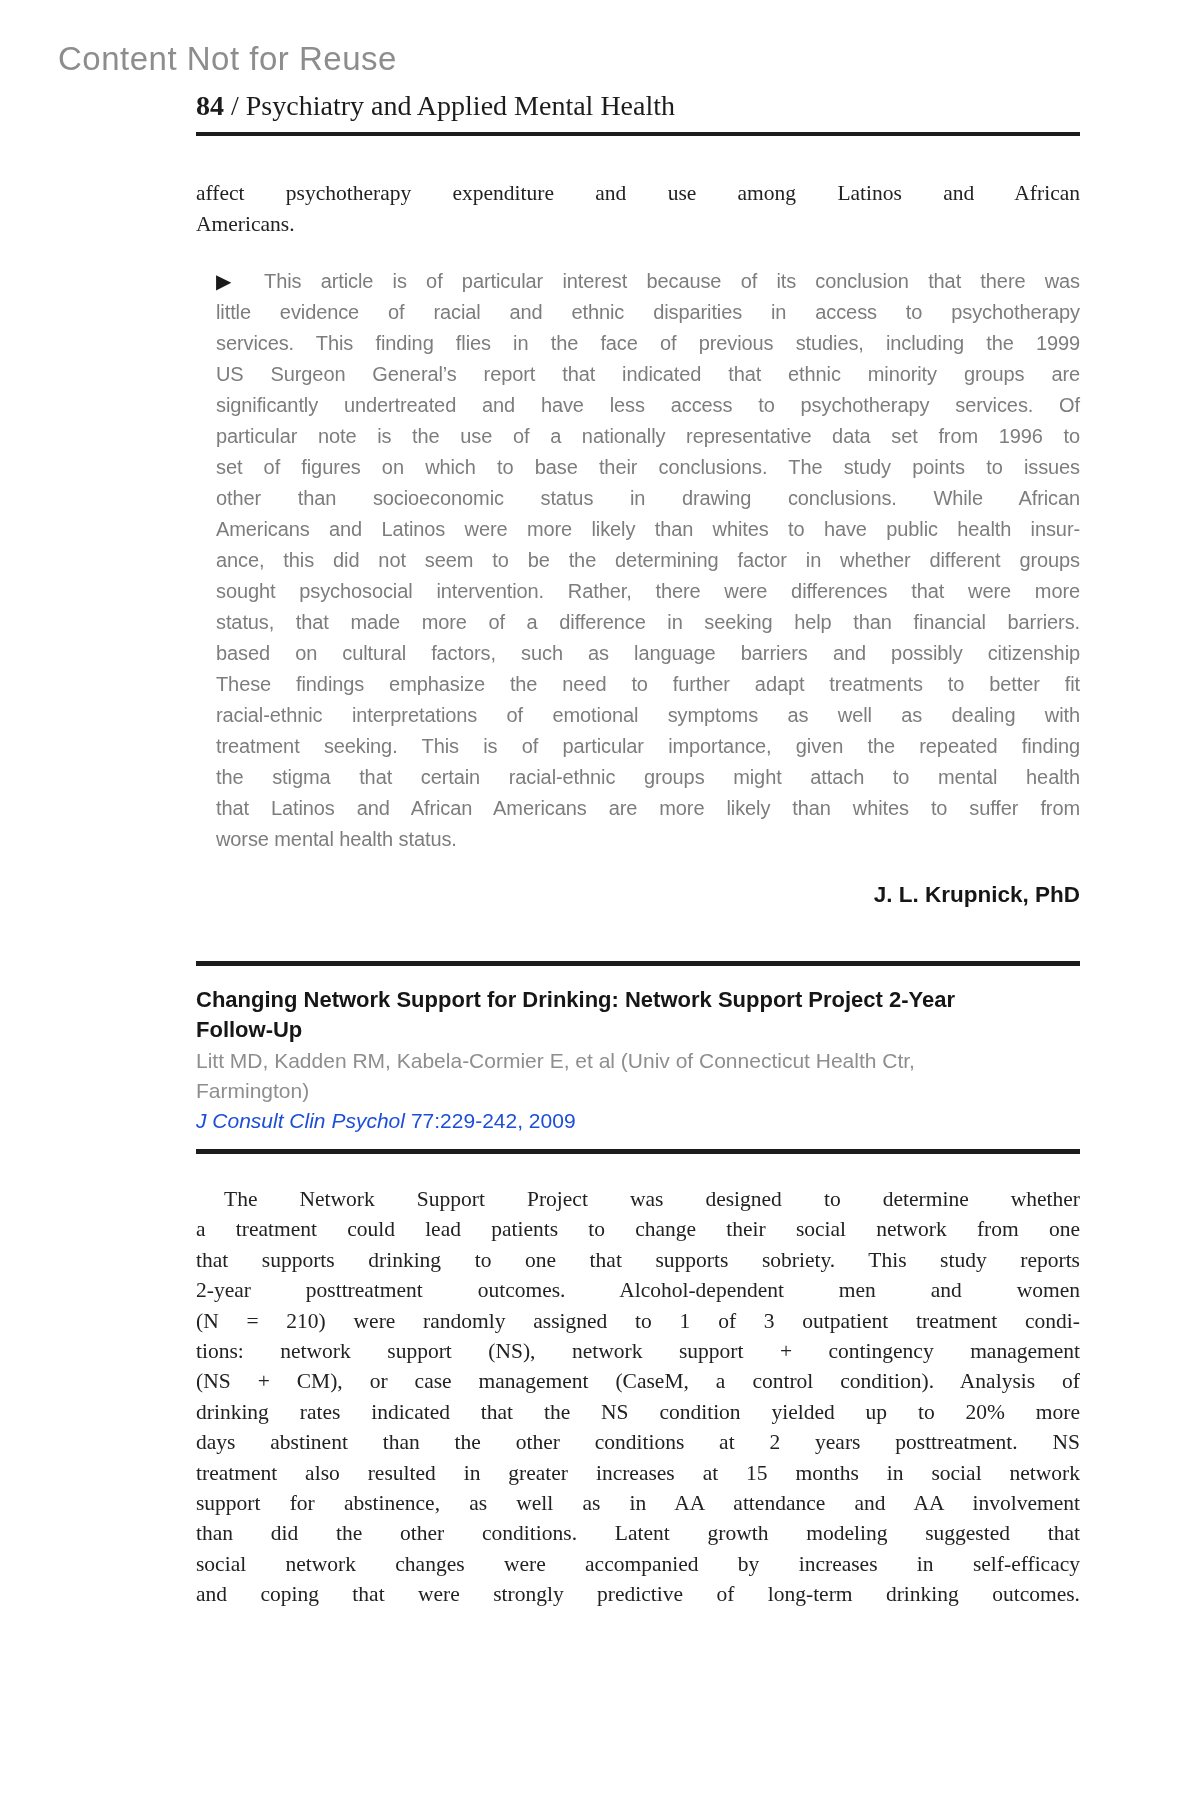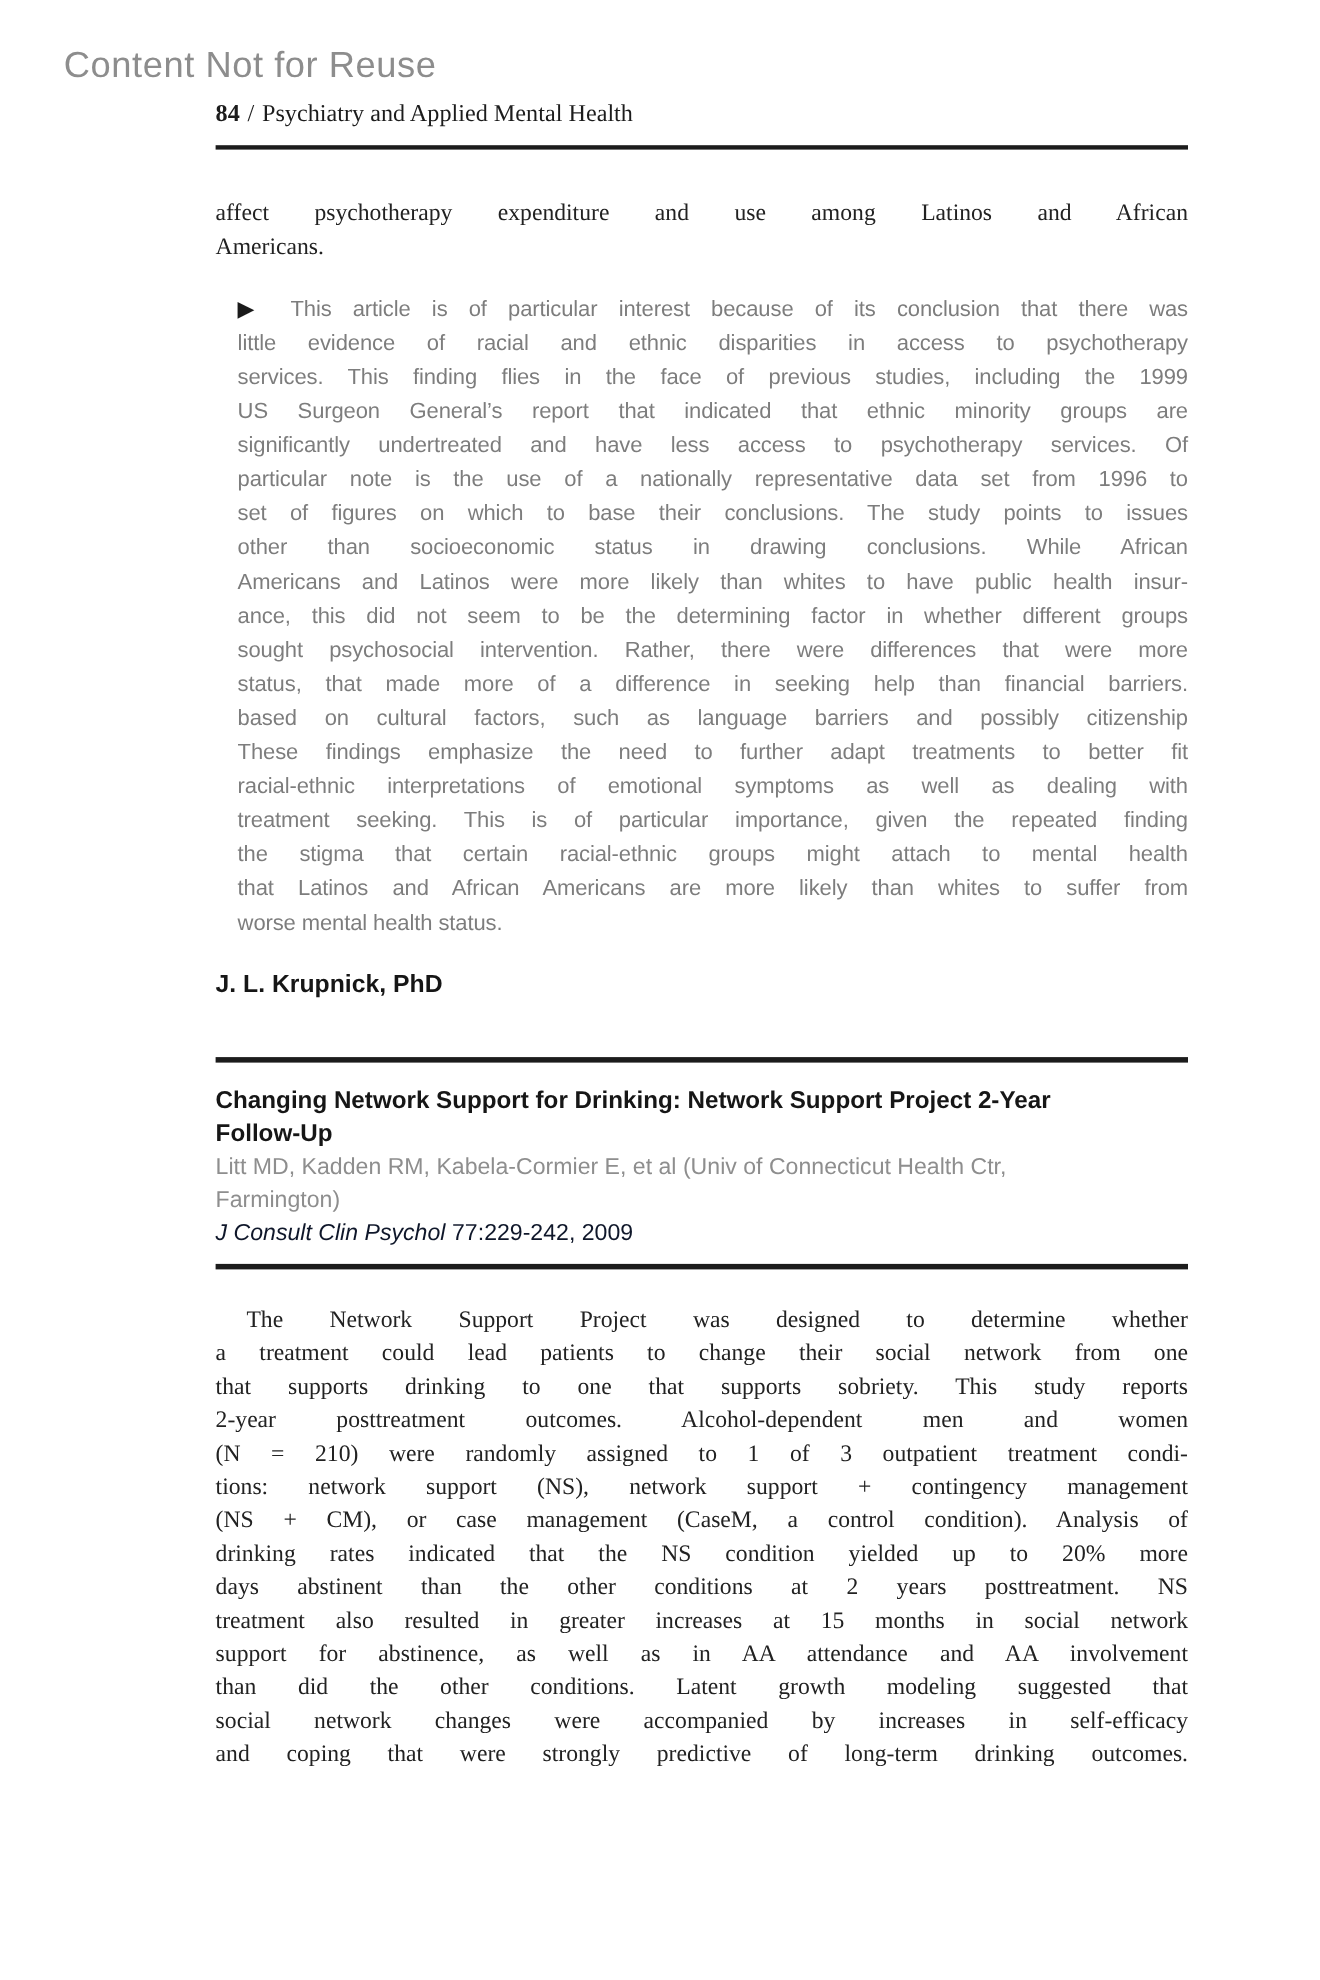--- a/index.html
+++ b/index.html
@@ -17,21 +17,21 @@
     font-family: "Liberation Sans", sans-serif;
     font-size: 33px; font-weight: 400; letter-spacing: 0.5px;
     color: #8d8d8d;
   }
 
   .column { position: absolute; left: 168px; top: 0; width: 884px; }
 
   .page-header {
     position: absolute; left: 0; top: 90px; width: 100%;
     font-family: "Liberation Serif", "DejaVu Serif", serif;
-    font-size: 22px; color: #1c1c1c;
+    font-size: 28px; color: #1c1c1c;
   }
   .page-header .pagenum { font-weight: 700; }
   .page-header .sep { padding: 0 7px; }
 
   .rule { position: absolute; left: 0; width: 100%; background: #1c1c1c; }
   .rule-header { top: 132px; height: 4px; }
   .rule-cite-top { top: 961px; height: 5px; }
   .rule-cite-bottom { top: 1149px; height: 5px; }
 
   .para { position: absolute; left: 0; width: 100%; }
@@ -51,41 +51,41 @@
     font-family: "Liberation Sans", sans-serif;
     font-size: 20px; color: #7d7d7d; letter-spacing: -0.1px;
   }
   .commentary .line { line-height: 31px; padding-left: 20px; }
   .pointer { color: #1a1a1a; }
 
   .attribution {
     position: absolute; left: 0; top: 882px; width: 100%;
     font-family: "Liberation Sans", sans-serif;
     font-size: 22.5px; font-weight: 700; color: #161616;
-    text-align: left;
+    text-align: right;
   }
 
   .cite-title {
     position: absolute; left: 0; top: 985px; width: 100%;
     font-family: "Liberation Sans", sans-serif;
     font-size: 22px; font-weight: 700; color: #161616;
   }
   .cite-title .line { line-height: 30px; }
 
   .cite-authors {
     position: absolute; left: 0; top: 1046px; width: 100%;
     font-family: "Liberation Sans", sans-serif;
     font-size: 21px; color: #8e8e8e;
   }
   .cite-authors .line { line-height: 30px; }
 
   .cite-journal {
     position: absolute; left: 0; top: 1107px; width: 100%;
     font-family: "Liberation Sans", sans-serif;
-    font-size: 21px; color: #0f172a; line-height: 28px;
+    font-size: 21px; color: #1d4ed8; line-height: 28px;
   }
   .cite-journal .jname { font-style: italic; padding-right: 6px; }
 
   .abstract { top: 1184px; }
   .abstract .line { line-height: 30.4px; }
 </style>
 </head>
 <body>
 
 <div class="page">

